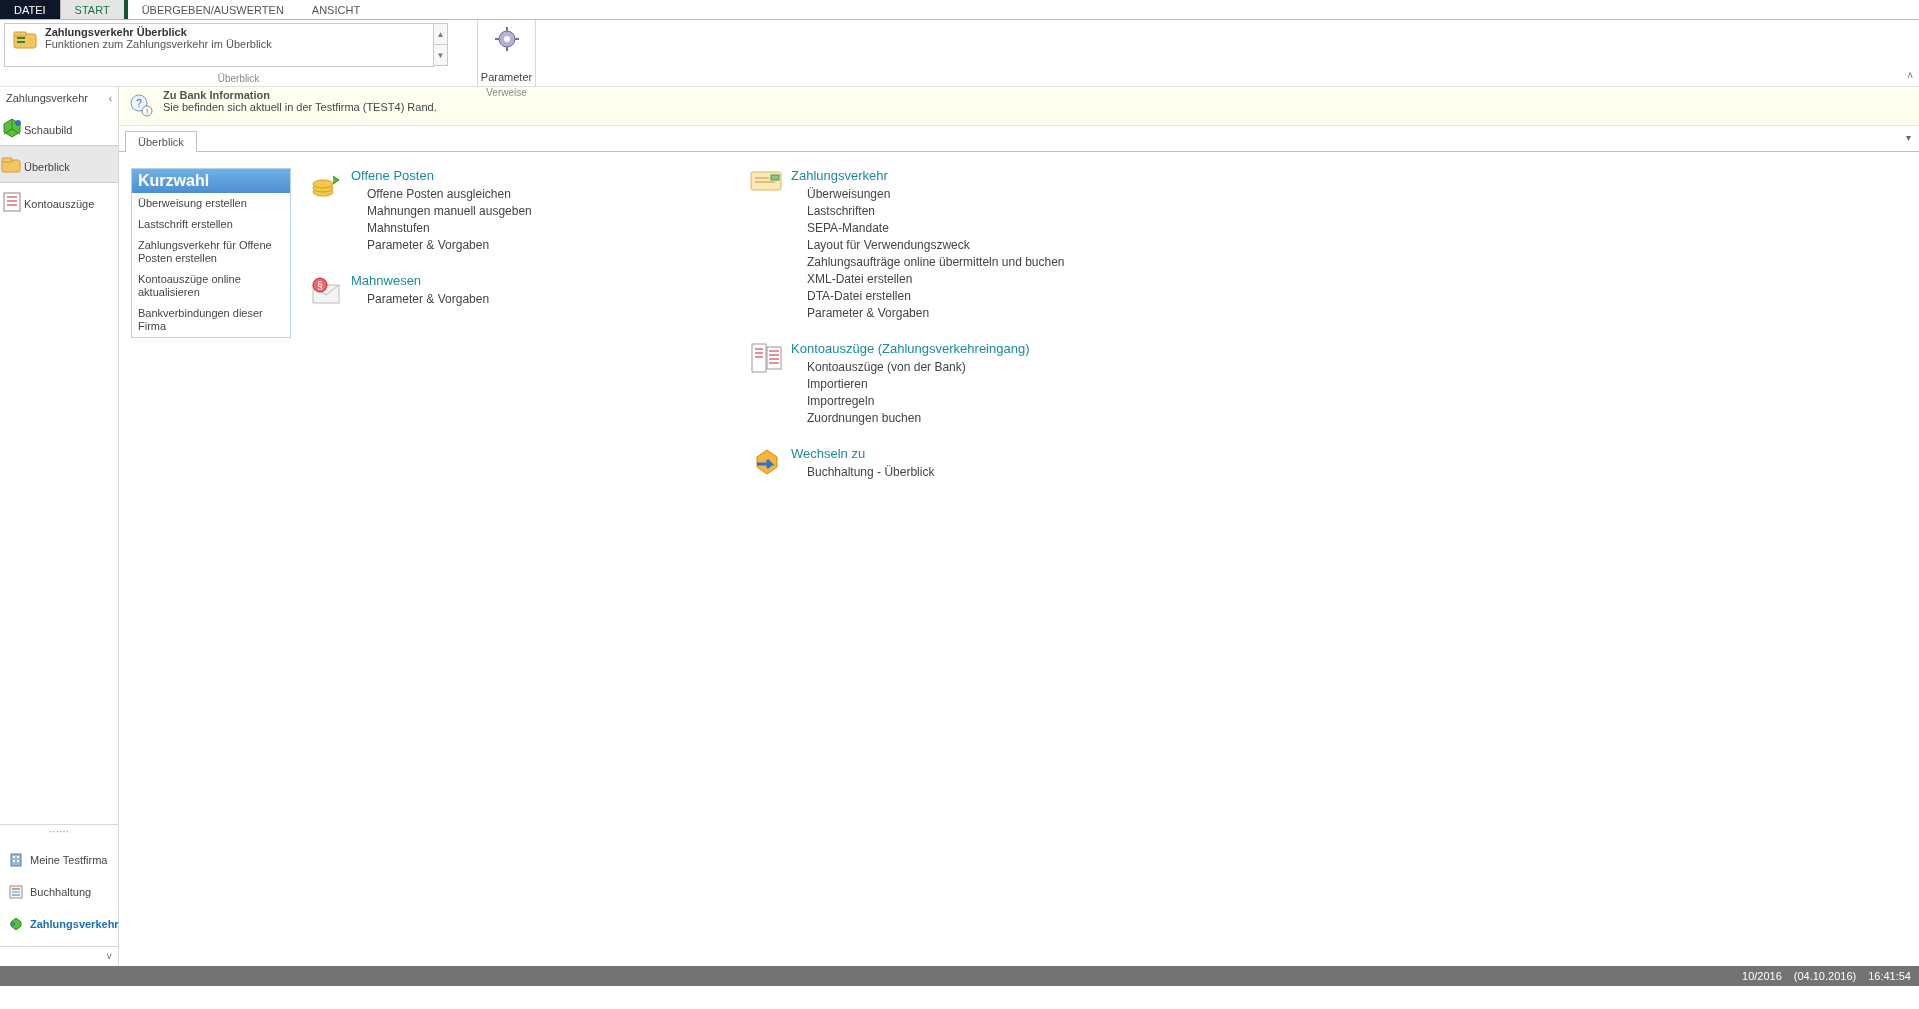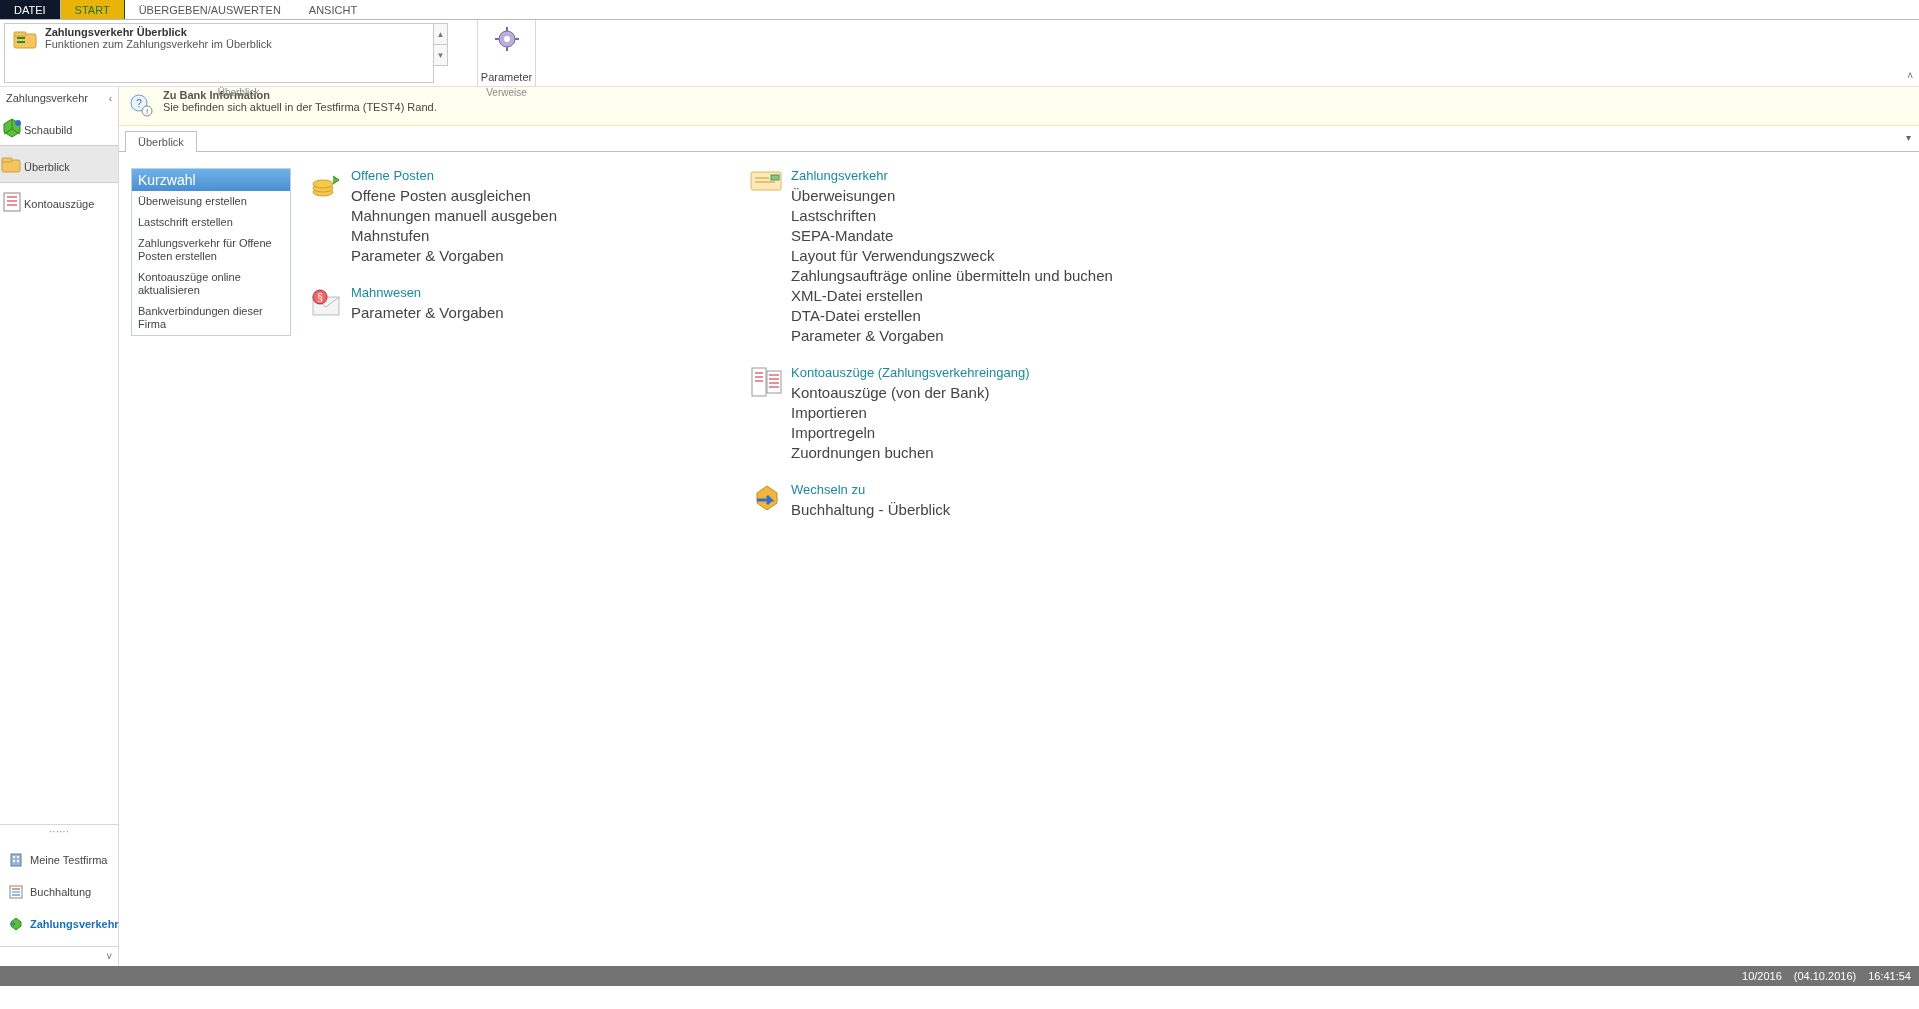--- a/index.html
+++ b/index.html
@@ -2,21 +2,21 @@
 <html><head>
 <meta charset="utf-8">
 <style>
 html,body{margin:0;padding:0;width:1919px;height:1009px;font-family:"Segoe UI",Tahoma,sans-serif;font-size:11px;color:#444;background:#fff;overflow:hidden}
 *{box-sizing:border-box}
 
 
 .top-tabs{display:flex;align-items:stretch;height:20px;background:#fff;border-bottom:1px solid #b8b8b8}
 .top-tab{display:flex;align-items:center;padding:0 14px;color:#555;font-size:11px;cursor:pointer}
 .top-tab.file{background:#0f172a;color:#fff}
-.top-tab.active{color:#1c7346;border-left:1px solid #b8b8b8;border-right:1px solid #14532d;background:#eab308;position:relative}
+.top-tab.active{color:#1c7346;border-left:1px solid #b8b8b8;border-right:4px solid #14532d;background:#e5e5e5;position:relative}
 
 
 .ribbon{display:flex;height:67px;border-bottom:1px solid #e0e0e0;position:relative}
 .rib-group{display:flex;flex-direction:column;border-right:1px solid #d8d8d8;height:100%}
 .rib-group-body{flex:1;display:flex;align-items:flex-start;padding:3px 4px}
 .rib-group-label{font-size:10px;color:#888;text-align:center;padding:1px 0 2px}
 .rib-big-btn{display:flex;flex-direction:column;align-items:center;justify-content:flex-start;width:56px;padding-top:2px;cursor:pointer}
 .rib-big-btn .rbtn-lbl{font-size:11px;color:#444;margin-top:18px}
 .rib-gallery{display:flex;align-items:flex-start}
 .gallery-item{display:flex;align-items:flex-start;padding:2px 6px;width:430px;border:1px solid #c9c9c9}
@@ -54,28 +54,28 @@
 
 
 .page-tabs{display:flex;align-items:flex-end;height:26px;border-bottom:1px solid #bfbfbf;padding-left:6px;position:relative}
 .page-tab{padding:4px 12px;border:1px solid #bfbfbf;border-bottom:none;background:#fff;color:#555;font-size:11px;position:relative;top:1px;cursor:pointer}
 .page-tabs .tab-menu{position:absolute;right:8px;top:6px;font-size:10px;color:#666;cursor:pointer}
 
 
 .page-body{flex:1;padding:16px 12px;overflow:auto;display:flex;align-items:flex-start}
 .col{display:flex;flex-direction:column}
 .kurzwahl{width:160px;border:1px solid #bcd0e6;background:#fff}
-.kurzwahl-hd{background:linear-gradient(#6fb1e8,#4a8fd2);color:#fff;font-weight:400;font-size:14px;padding:3px 6px}
+.kurzwahl-hd{background:linear-gradient(#6fb1e8,#4a8fd2);color:#fff;font-weight:700;font-size:16px;padding:3px 6px}
 .kurzwahl a{display:block;padding:4px 6px;color:#444;font-size:11px;text-decoration:none;line-height:13px;cursor:pointer}
 
 .section{display:flex;align-items:flex-start;margin-bottom:18px}
 .section .sec-ico{width:36px;margin-right:6px}
 .section .sec-body{}
 .sec-title{color:#1b8a9e;font-size:13px;margin-bottom:4px;cursor:pointer}
-.sec-link{color:#444;font-size:15px;margin:3px 0;cursor:pointer}
+.sec-link{color:#444;font-size:12px;margin:3px 16px;cursor:pointer}
 
 
 .statusbar{height:20px;background:#737373;color:#fff;display:flex;align-items:center;justify-content:flex-end;padding:0 8px;font-size:11px}
 .statusbar span{margin-left:12px}
 
 
 .ico{display:block}
 </style>
 </head>
 <body>
@@ -84,21 +84,21 @@
   <div class="top-tab file">DATEI</div>
   <div class="top-tab active">START</div>
   <div class="top-tab">ÜBERGEBEN/AUSWERTEN</div>
   <div class="top-tab">ANSICHT</div>
 </div>
 
 <div class="ribbon">
   <div class="rib-group" style="width:478px">
     <div class="rib-group-body">
       <div class="rib-gallery">
-        <div class="gallery-item" style="height:60px">
+        <div class="gallery-item" style="height:44px">
           <svg class="ico" width="28" height="28">
               <rect x="3" y="8" width="22" height="14" rx="2" fill="#f6c560" stroke="#caa040"></rect>
               <rect x="3" y="6" width="12" height="4" rx="1" fill="#f6c560" stroke="#caa040"></rect>
               <path d="M6 12h8M6 16h8" stroke="#2a8a3a" stroke-width="2"></path>
             </svg>
           <div class="gal-txt">
             <div class="gal-title">Zahlungsverkehr Überblick</div>
             <div class="gal-sub">Funktionen zum Zahlungsverkehr im Überblick</div>
           </div>
         </div>

